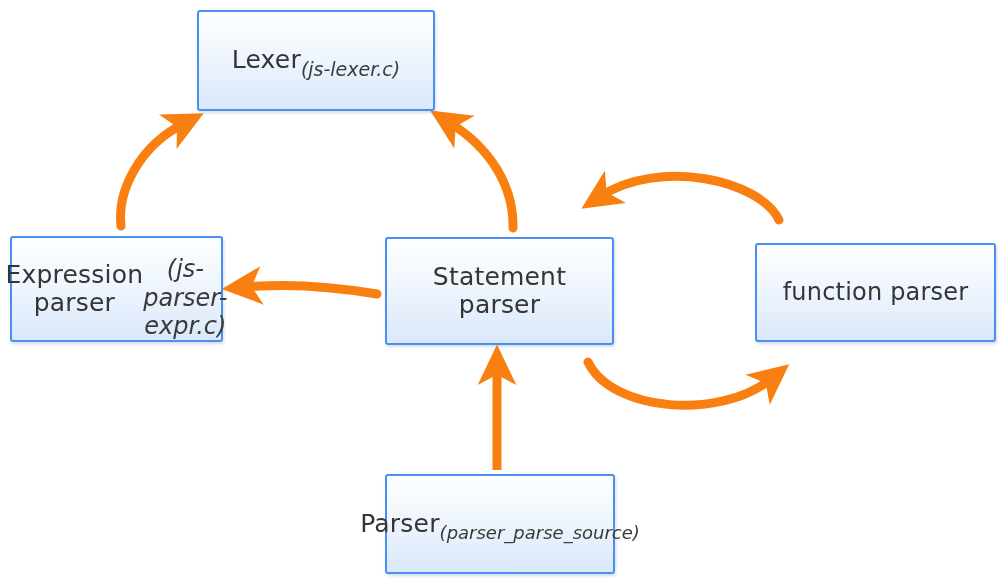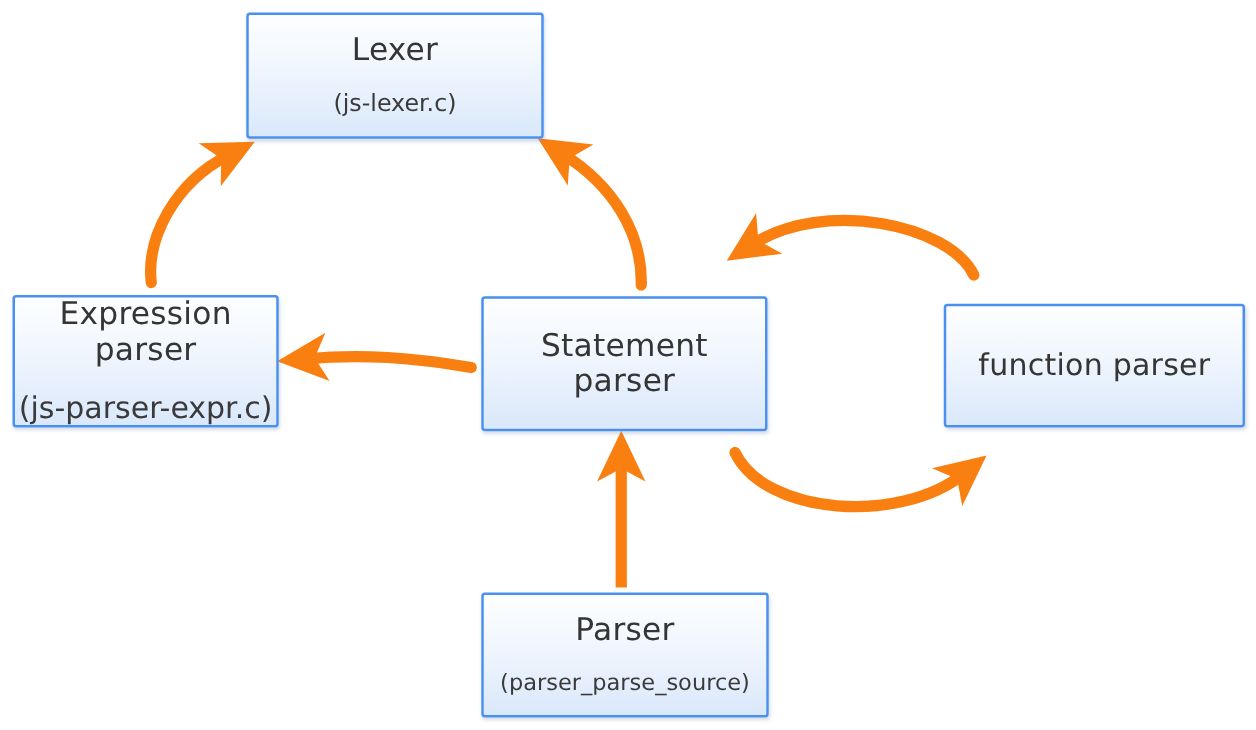--- a/index.html
+++ b/index.html
@@ -28,38 +28,39 @@
     pointer-events: none;
   }
   .node {
     position: absolute;
     box-sizing: border-box;
     border: 2px solid #4a90f0;
     border-radius: 3px;
     background: linear-gradient(to bottom, #fdfeff 0%, #f3f8fe 35%, #e4eefc 75%, #d9e8fb 100%);
     box-shadow: 1px 2px 3px rgba(120,140,170,0.30);
     display: flex;
-    flex-direction: column;
+    flex-direction: row;
     align-items: center;
     justify-content: center;
     text-align: center;
     color: #3b3b3b;
   }
   .node .title {
     font-size: 25px;
     line-height: 1.14;
     letter-spacing: 0.2px;
     color: #353535;
     white-space: pre-line;
   }
   .node .sub {
     font-size: 19px;
     line-height: 1.2;
     margin-top: 18px;
     color: #3a3a3a;
+    font-style: italic;
   }
 
   
   #node-lexer        { left: 197px; top: 10px;  width: 238px; height: 101px; }
   #node-expression   { left: 10px;  top: 236px; width: 213px; height: 106px; text-align: center; }
   #node-statement    { left: 385px; top: 237px; width: 229px; height: 108px; }
   #node-function     { left: 755px; top: 243px; width: 241px; height: 99px; }
   #node-parser       { left: 385px; top: 474px; width: 230px; height: 100px; }
 
   #node-function .title { font-size: 24px; }

